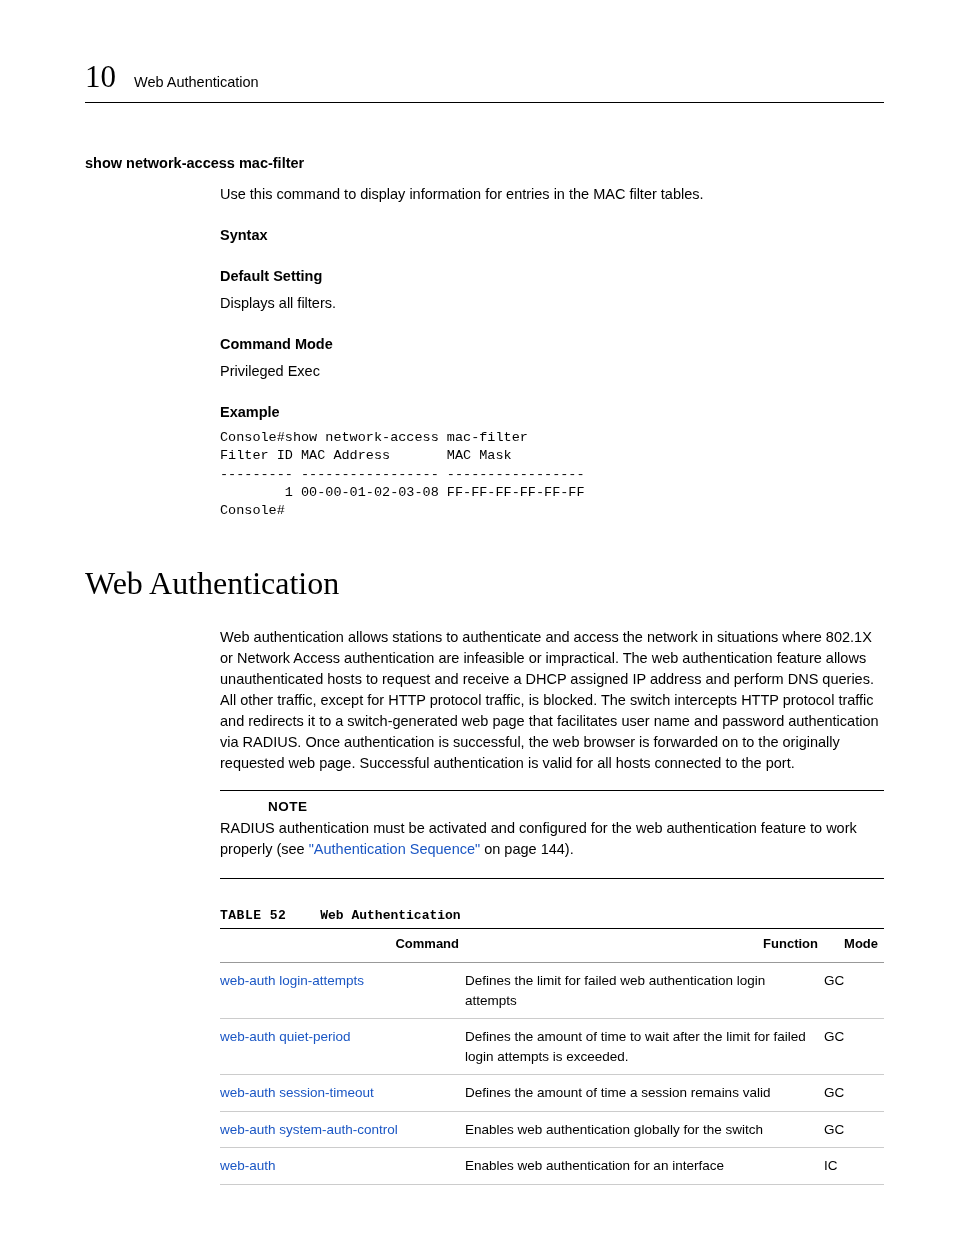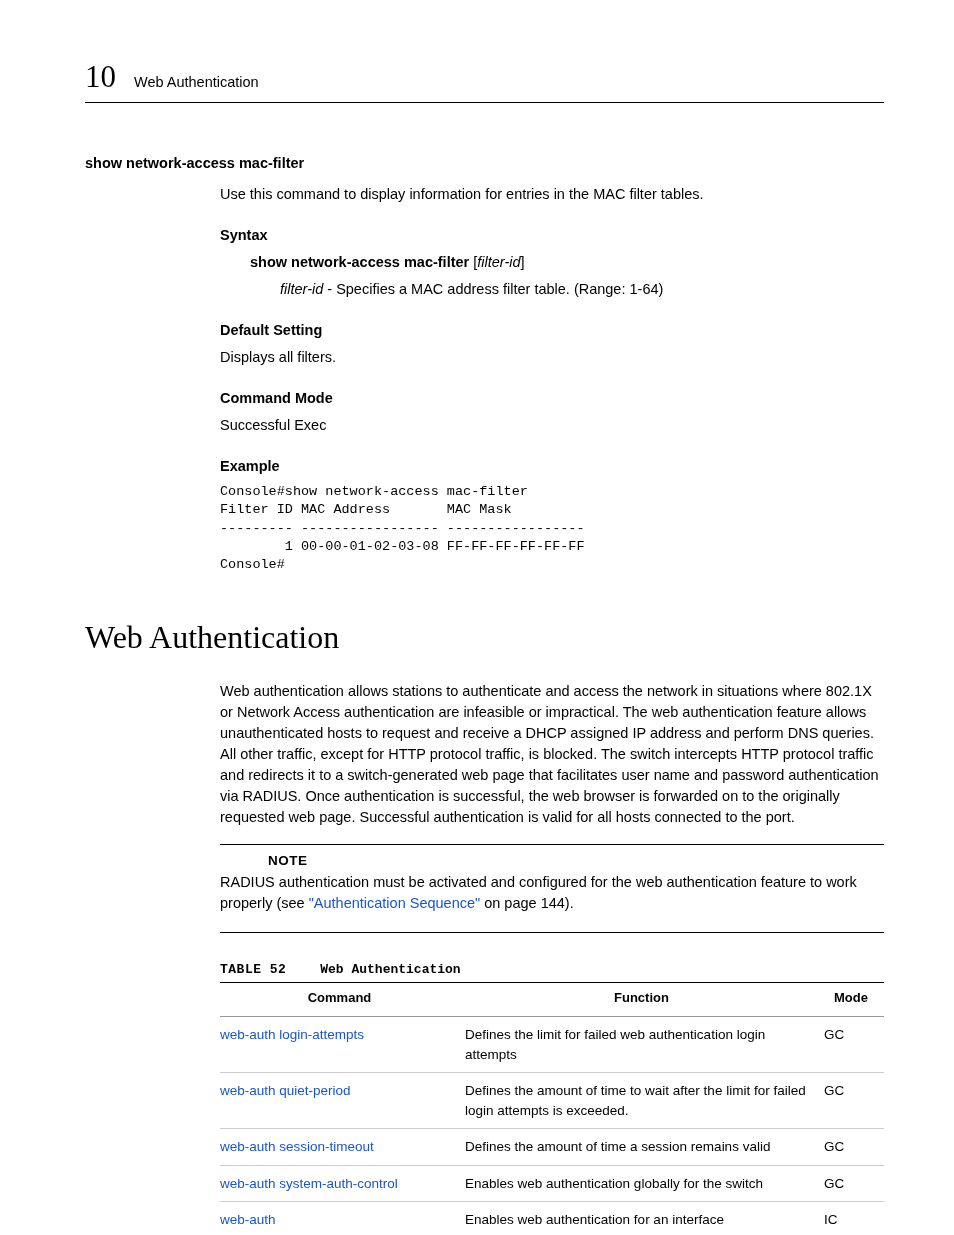--- a/index.html
+++ b/index.html
@@ -77,21 +77,21 @@
     margin: 28px 0 2px 0;
     font-weight: bold;
   }
   .tbl-caption .tlabel { letter-spacing: 0.5px; margin-right: 26px; }
   table.cmd-table {
     width: 100%;
     border-collapse: collapse;
     font-size: 13.5px;
   }
   table.cmd-table th {
-    text-align: center;
+    text-align: right;
     font-weight: bold;
     font-size: 13px;
     border-top: 1.5px solid #000;
     border-bottom: 1px solid #999;
     padding: 6px 6px 8px 0;
   }
   table.cmd-table td {
     border-bottom: 1px solid #ccc;
     padding: 8px 10px 8px 0;
     vertical-align: top;
@@ -107,35 +107,26 @@
   <span class="chapter-num">10</span>
   <span class="chapter-title">Web Authentication</span>
 </div>
 
 <p class="cmd-name">show network-access mac-filter</p>
 
 <div class="indent">
   <p class="para">Use this command to display information for entries in the MAC filter tables.</p>
 
   <p class="sub-h">Syntax</p>
-  <div class="indent2" style="margin-left:30px;">
-    <p class="para">
-      <b>show network-access mac-filter</b>
-      [<span class="italic">filter-id</span>]
-    </p>
-    <p class="para" style="margin-left:30px;">
-      <span class="italic">filter-id</span><span> - Specifies a MAC address filter table. (Range: 1-64)</span>
-    </p>
-  </div>
 
   <p class="sub-h">Default Setting</p>
   <p class="para">Displays all filters.</p>
 
   <p class="sub-h">Command Mode</p>
-  <p class="para">Successful Exec</p>
+  <p class="para">Privileged Exec</p>
 
   <p class="sub-h">Example</p>
 </div>
 <pre class="code">Console#show network-access mac-filter
 Filter ID MAC Address       MAC Mask
 --------- ----------------- -----------------
         1 00-00-01-02-03-08 FF-FF-FF-FF-FF-FF
 Console#</pre>
 
 <h1 class="section-title">Web Authentication</h1>

